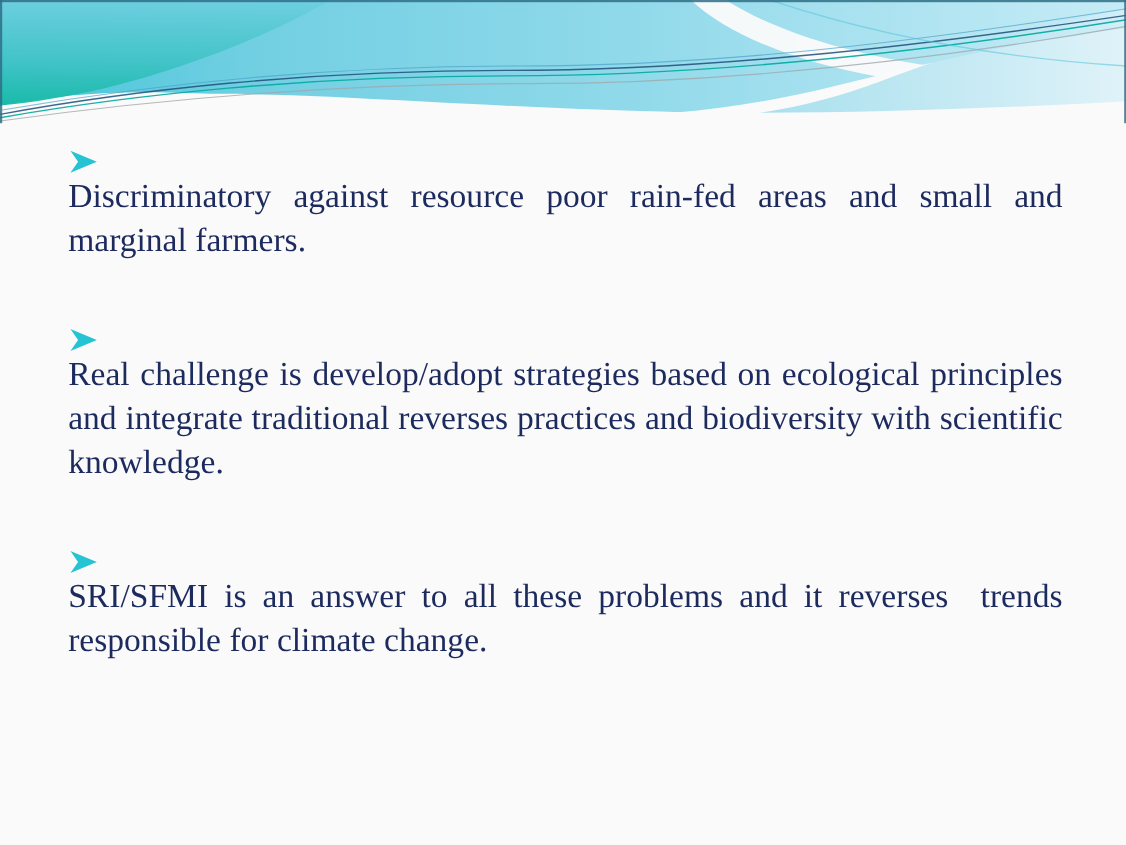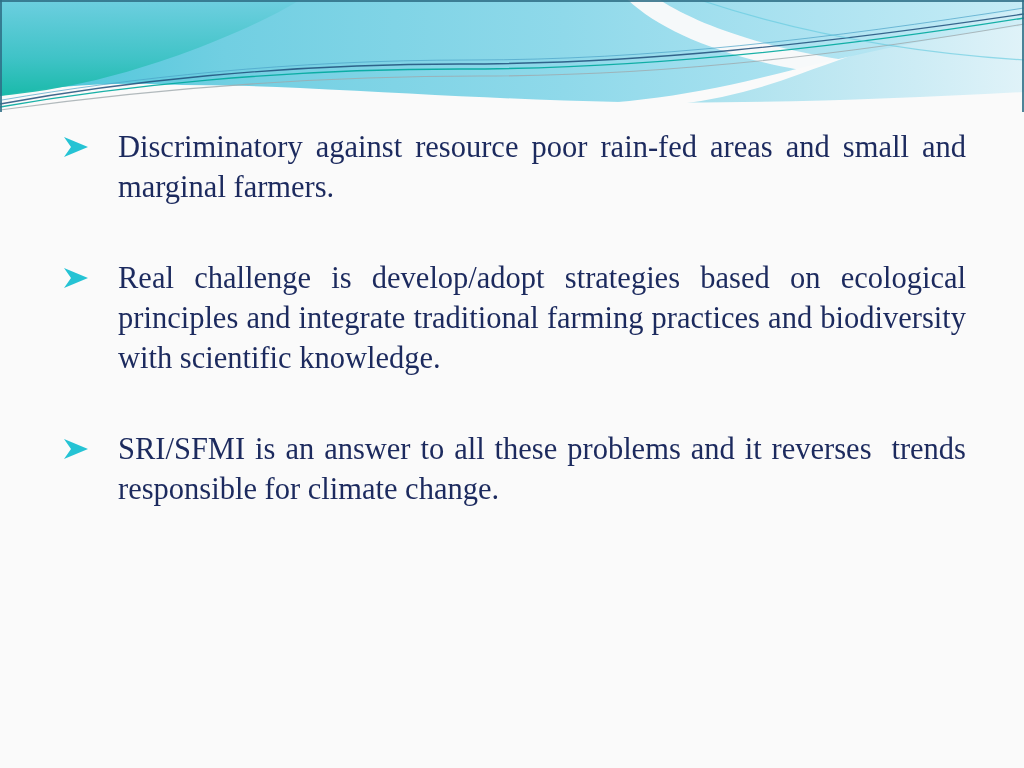--- a/index.html
+++ b/index.html
@@ -60,20 +60,21 @@
     position: absolute;
     left: 62px;
     top: 128px;
     width: 904px;
   }
 
   .bullet-row {
     display: flex;
     align-items: flex-start;
     margin-bottom: 52px;
+    flex-direction: column;
   }
   .bullet-row:last-child { margin-bottom: 8px; }
 
   .bullet-marker {
     flex: 0 0 auto;
     width: 56px;
     padding-top: 7px;
     line-height: 1;
     color: #25c3d4;
     font-size: 26px;
@@ -159,21 +160,21 @@
       </span>
       <span class="bullet-text">Discriminatory against resource poor rain-fed areas and small and marginal farmers.</span>
     </div>
 
     <div class="bullet-row">
       <span class="bullet-marker">
         <svg width="30" height="24" viewBox="0 0 30 24" xmlns="http://www.w3.org/2000/svg">
           <path d="M2,2 L26,12 L2,22 L9,12 Z" fill="#25c3d4"></path>
         </svg>
       </span>
-      <span class="bullet-text">Real challenge is develop/adopt strategies based on ecological principles and integrate traditional farming practices and biodiversity with scientific knowledge.</span>
+      <span class="bullet-text">Real challenge is develop/adopt strategies based on ecological principles and integrate traditional reverses practices and biodiversity with scientific knowledge.</span>
     </div>
 
     <div class="bullet-row">
       <span class="bullet-marker">
         <svg width="30" height="24" viewBox="0 0 30 24" xmlns="http://www.w3.org/2000/svg">
           <path d="M2,2 L26,12 L2,22 L9,12 Z" fill="#25c3d4"></path>
         </svg>
       </span>
       <span class="bullet-text">SRI/SFMI is an answer to all these problems and it reverses  trends responsible for climate change.</span>
     </div>

